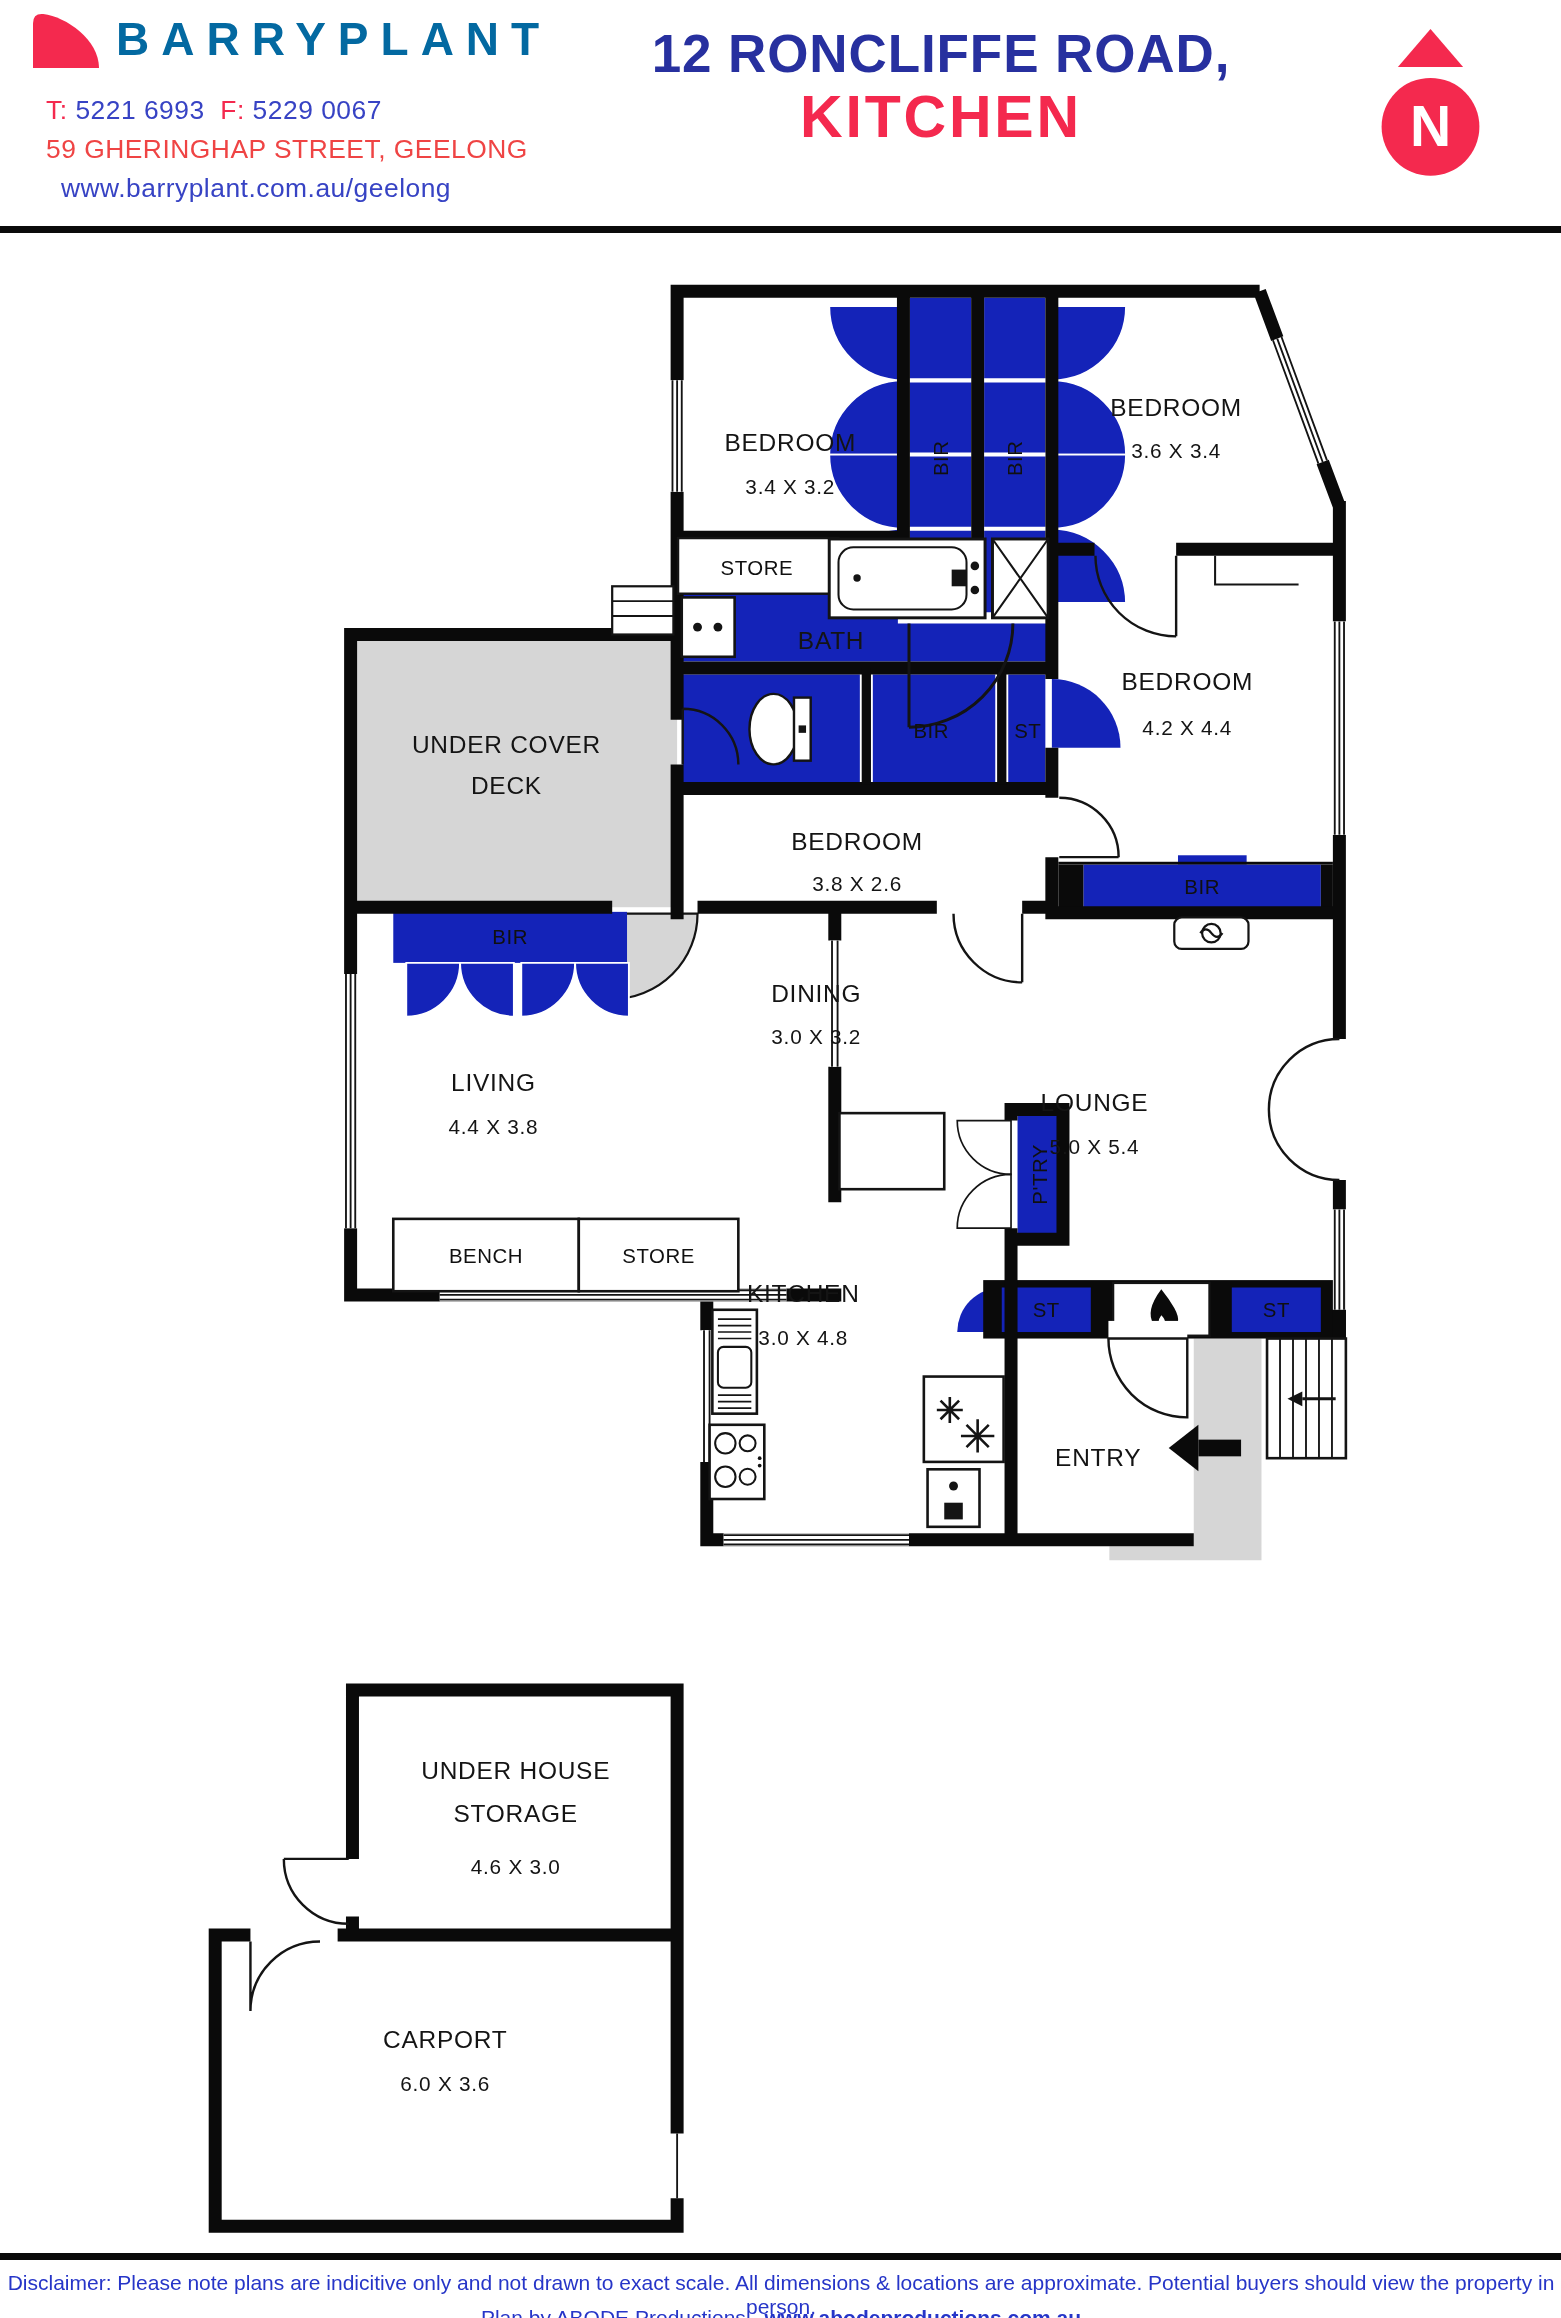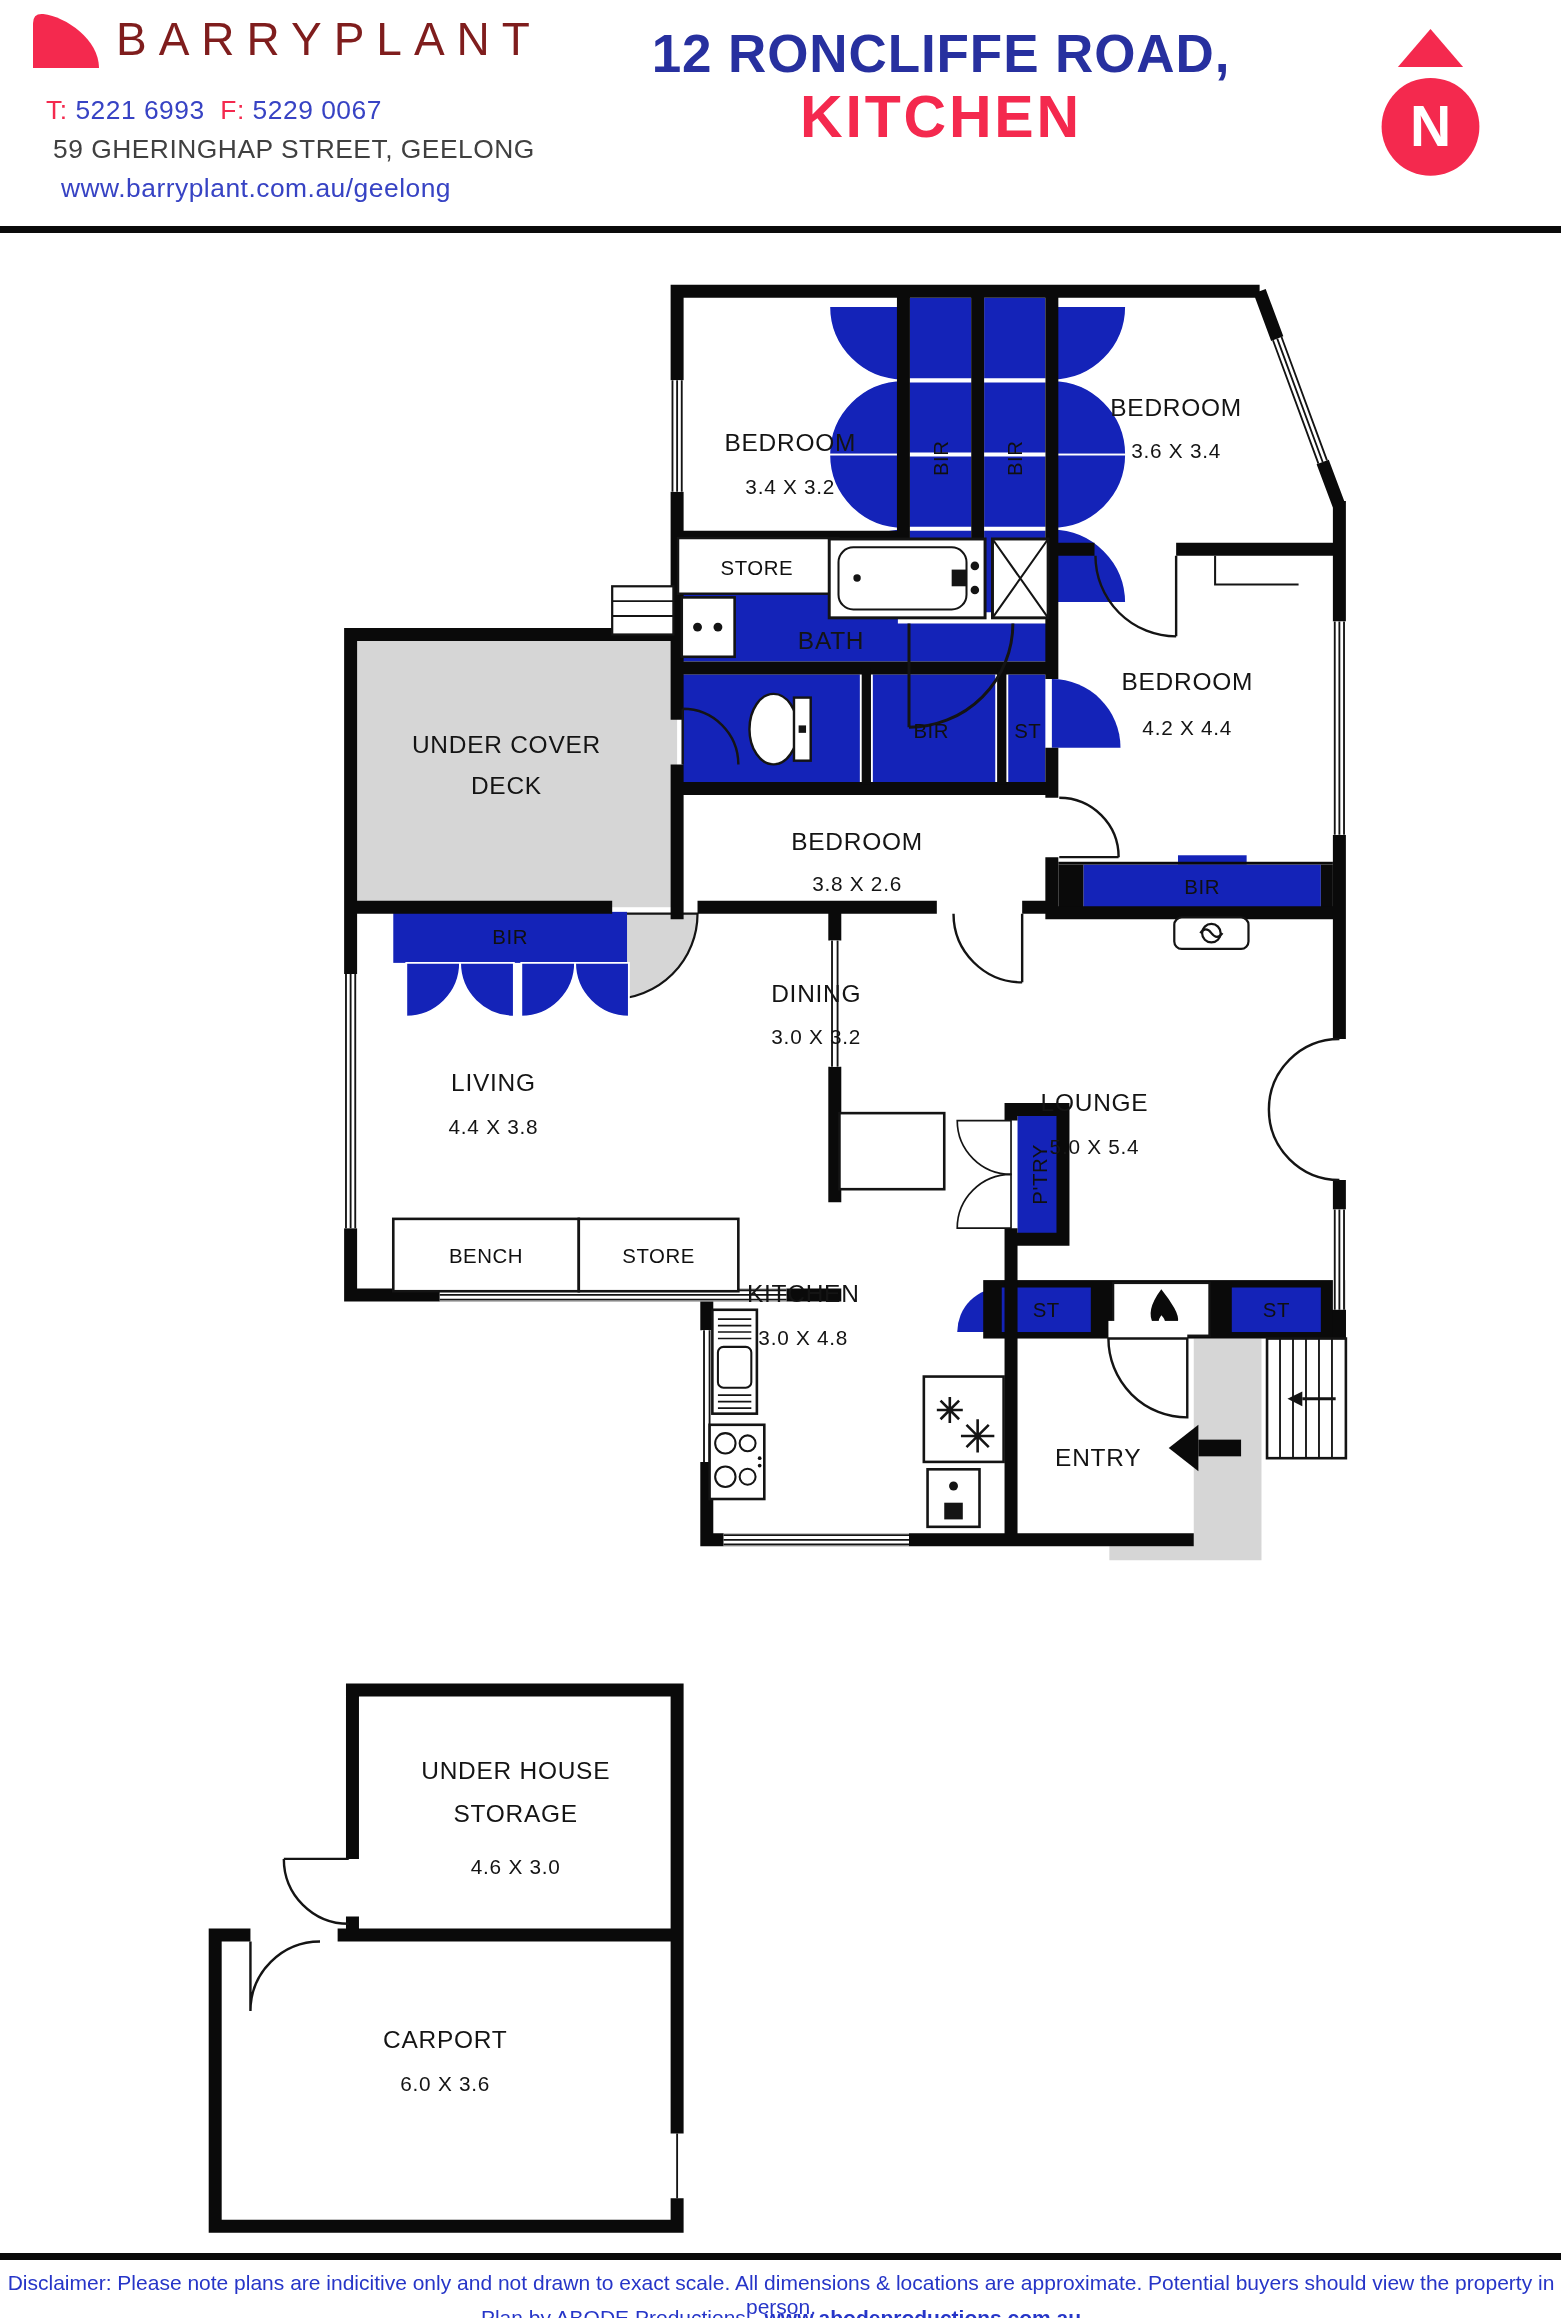--- a/index.html
+++ b/index.html
@@ -1,25 +1,25 @@
 <!DOCTYPE html>
 <html style="font-size:7.4px"><head>
 <meta charset="utf-8">
 <style>
   html,body{margin:0;padding:0;background:#fff;}
   .page{position:relative;width:1562px;height:2345px;background:#ffffff;overflow:hidden;
         font-family:"Liberation Sans",sans-serif;}
   
   .hdr{position:absolute;left:0;top:0;width:1562px;height:234px;}
   .logo-mark{position:absolute;left:33px;top:13px;width:66px;height:55px;}
-  .brand{position:absolute;left:116px;top:12px;font-size:46px;font-weight:normal;
-         letter-spacing:12px;color:#7f1d1d;}
+  .brand{position:absolute;left:116px;top:12px;font-size:46px;font-weight:bold;
+         letter-spacing:12px;color:#0369a1;}
   .contact{position:absolute;left:46px;top:95px;font-size:26.4px;color:#3743c4;letter-spacing:0.5px;}
   .contact .lbl{color:#f4294e;}
-  .addr{position:absolute;left:53px;top:134px;font-size:26.4px;color:#404040;letter-spacing:0.5px;}
+  .addr{position:absolute;left:46px;top:134px;font-size:26.4px;color:#ef4444;letter-spacing:0.5px;}
   .web{position:absolute;left:46px;top:173px;font-size:26.4px;color:#3743c4;letter-spacing:0.5px;margin-left:15px;}
   .title{position:absolute;left:533px;top:24px;width:816px;text-align:center;color:#27309f;}
   .title .l1{font-size:53px;font-weight:bold;letter-spacing:0.9px;line-height:60px;}
   .title .l2{font-size:59px;font-weight:bold;letter-spacing:2.8px;line-height:66px;color:#f4294e;}
   .north{position:absolute;left:1361px;top:29px;width:139px;height:163px;}
   .rule-top{position:absolute;left:0;top:226px;width:1562px;height:7.4px;background:#0a0a0a;}
   
   .rule-bottom{position:absolute;left:0;top:2253px;width:1562px;height:7px;background:#0a0a0a;}
   .disclaimer{position:absolute;left:0;top:2271px;width:1562px;text-align:center;
               font-size:21px;color:#2635c8;}

